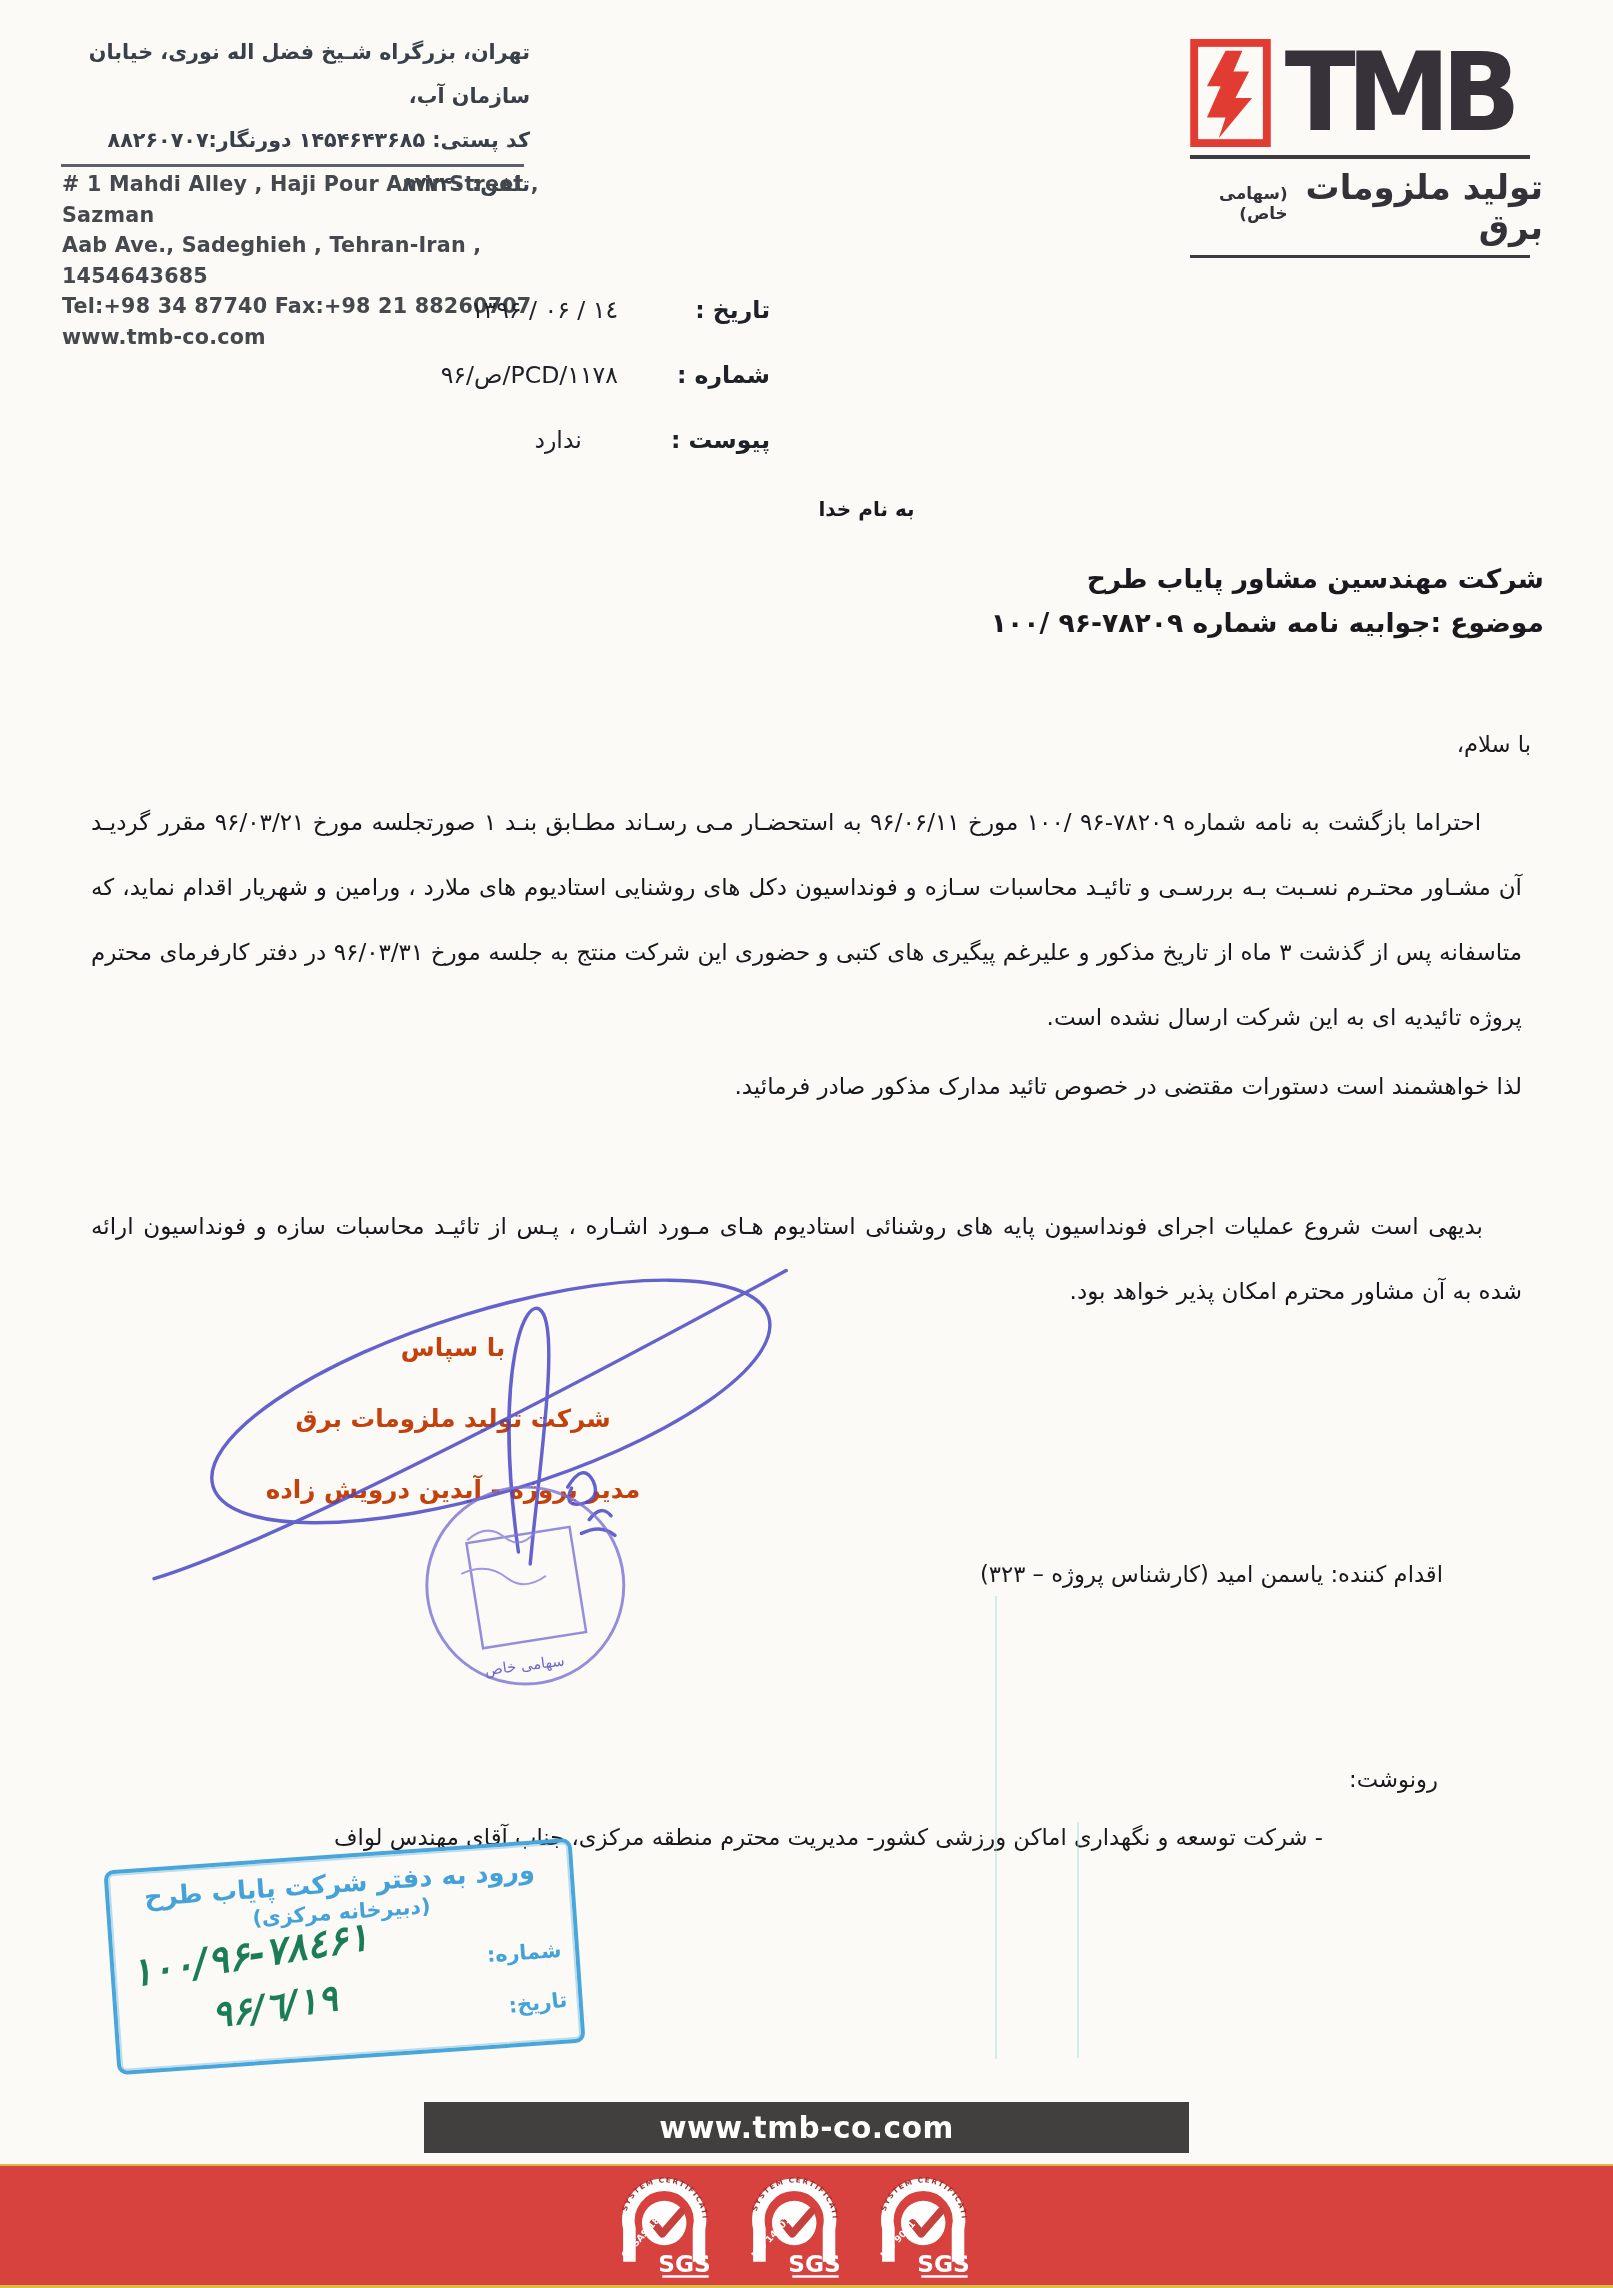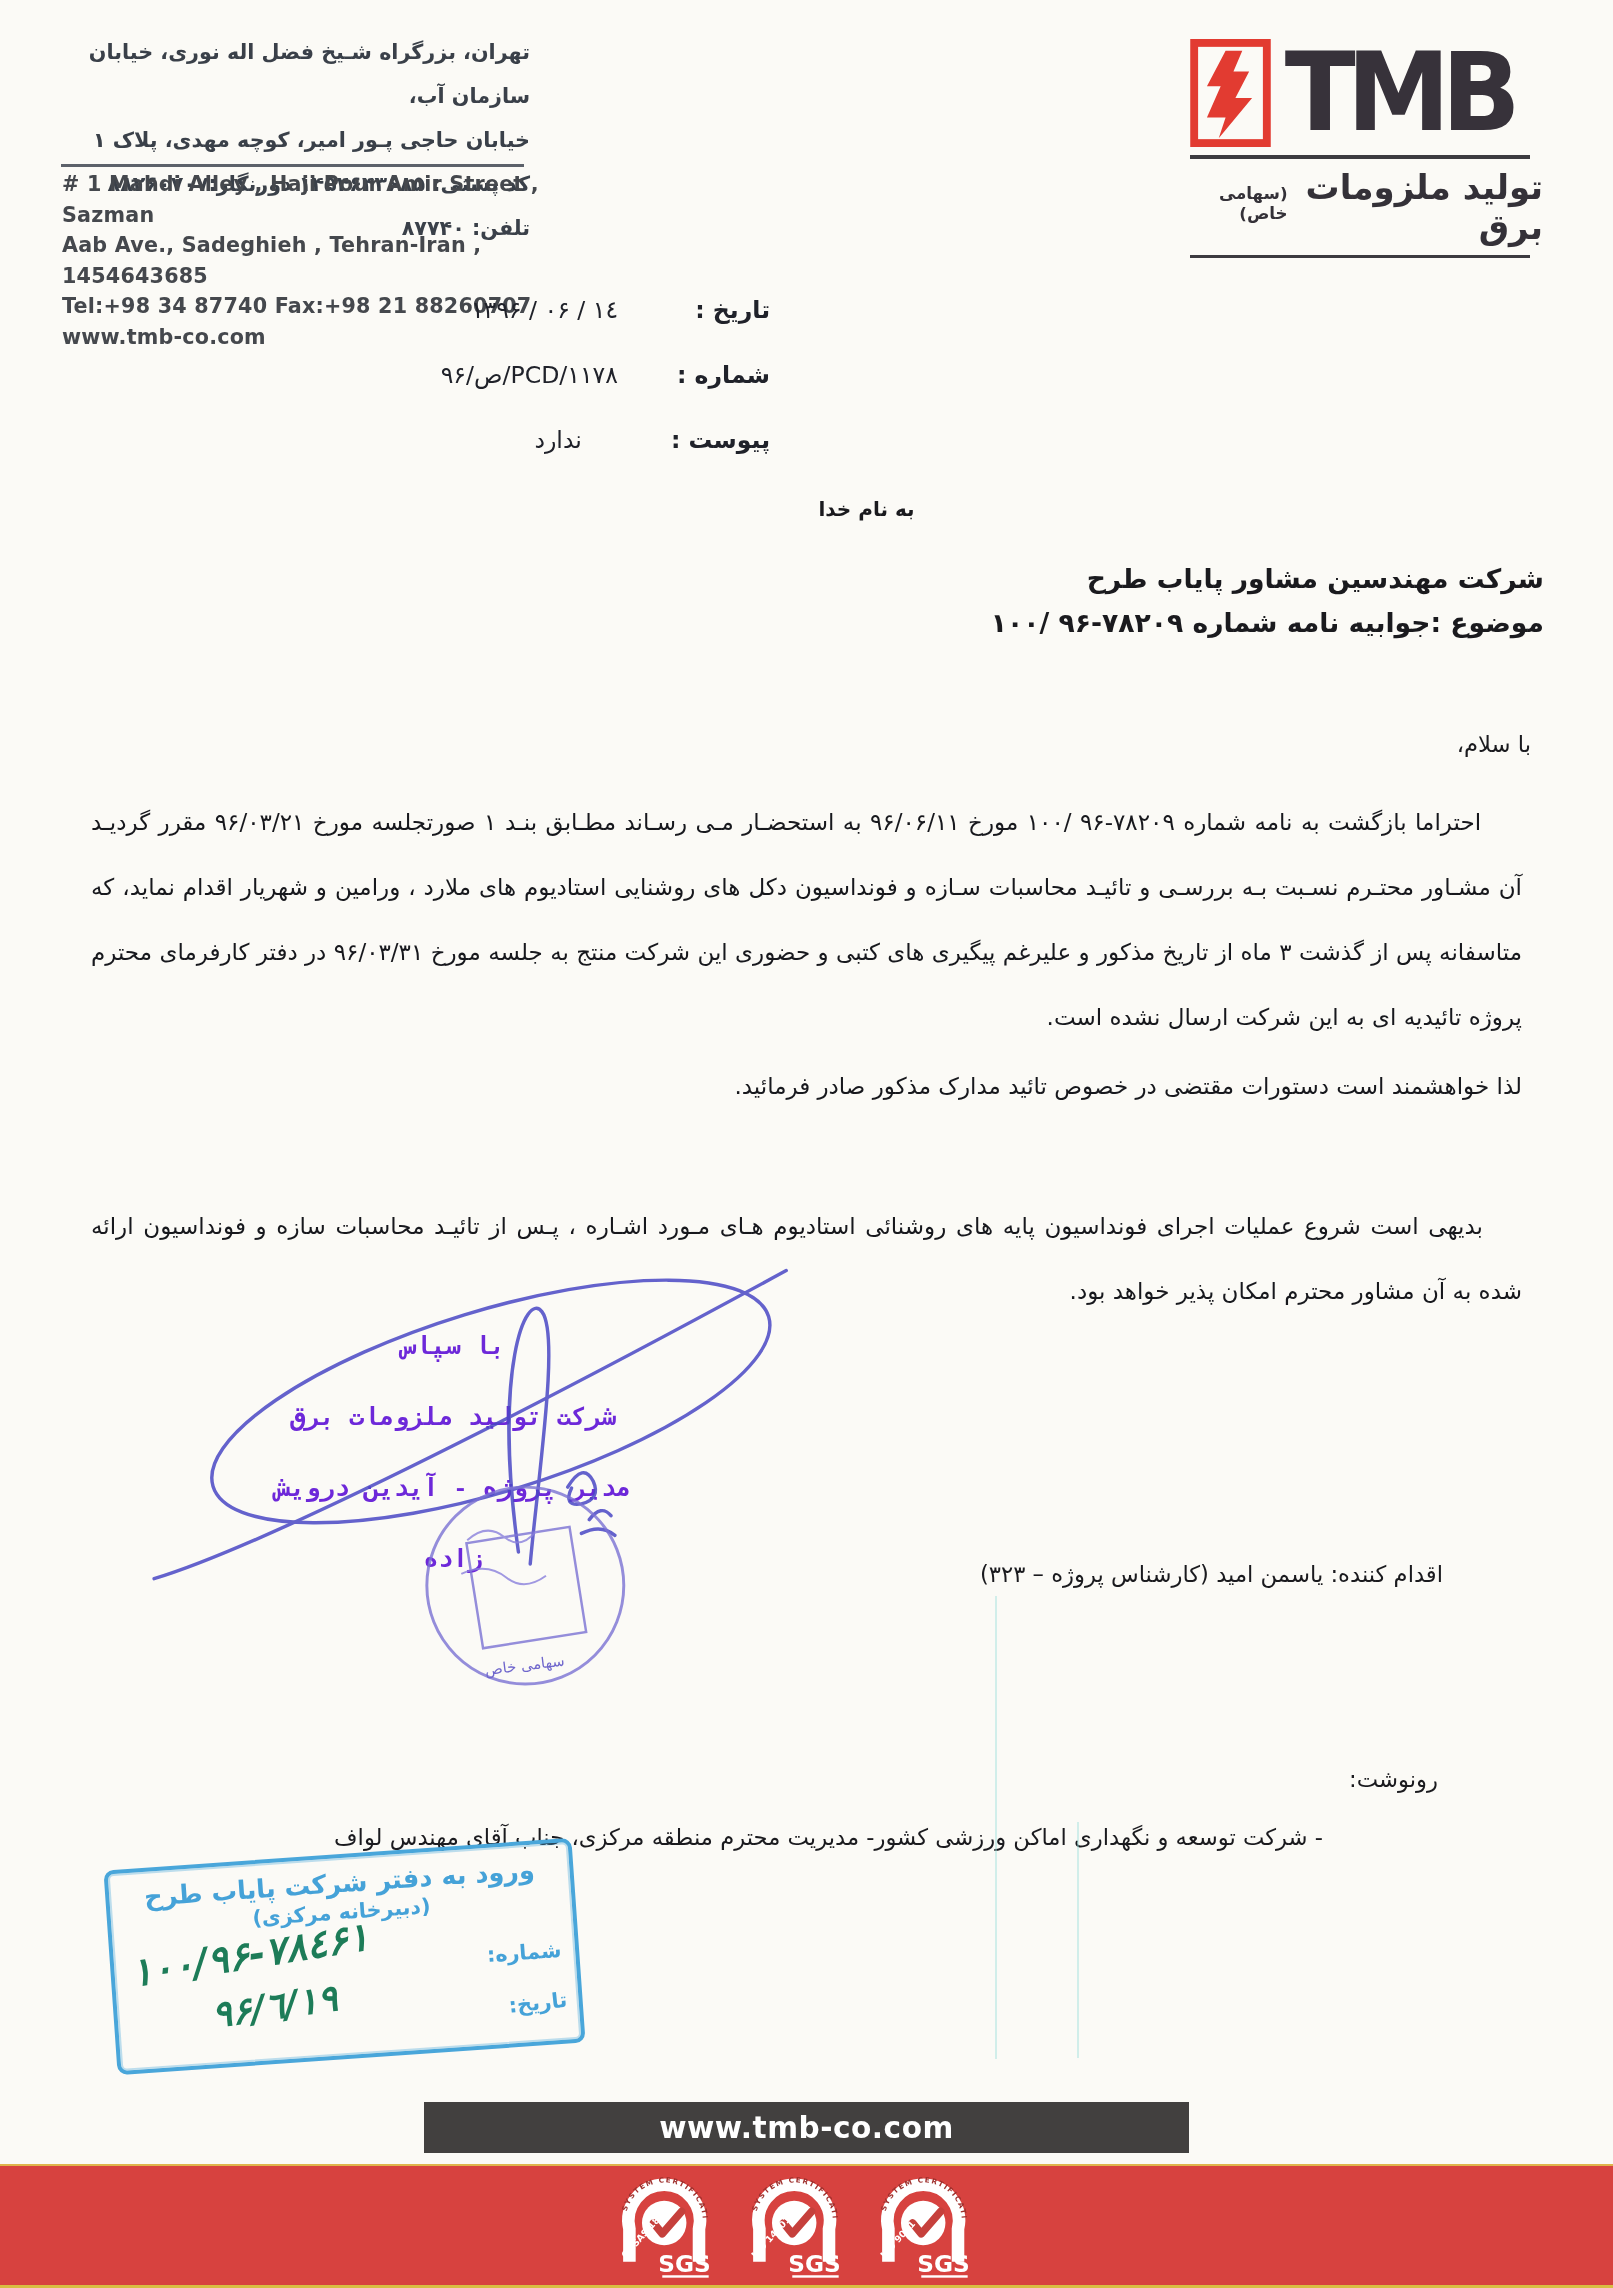--- a/index.html
+++ b/index.html
@@ -44,21 +44,21 @@
   .salutation{position:absolute;top:731px;right:92px;font-size:22.7px;direction:rtl;}
   .body-text{position:absolute;left:91px;width:1431px;direction:rtl;text-align:justify;
     font-size:23px;line-height:65px;color:#17181d;}
   .para1{top:790px;}
   .para1 p{margin:0;text-indent:41px;}
   .para1 p.no-indent{text-indent:0;margin-top:3.9px;}
   .para3{top:1194px;}
   .para3 p{margin:0;text-indent:39px;}
   
   .sig-block{position:absolute;top:1312px;left:239px;width:428px;text-align:center;
-    direction:rtl;font-size:24.6px;font-weight:bold;line-height:71px;color:#6d28d9;font-family:Liberation Mono, monospace;}
+    direction:rtl;font-size:24.6px;font-weight:bold;line-height:71px;color:#c2410c;}
   .handler-line{position:absolute;top:1561px;right:180px;font-size:22.7px;direction:rtl;}
   .ink{position:absolute;top:1239px;left:136px;pointer-events:none;}
   
   .cc-label{position:absolute;top:1766px;right:185px;font-size:22.7px;direction:rtl;}
   .cc-item{position:absolute;top:1824px;right:300px;font-size:22.7px;direction:rtl;white-space:nowrap;}
   
   .entry-stamp{position:absolute;top:1854px;left:110px;width:461px;height:197px;
     transform:rotate(-4deg);border:4.9px solid #49a6da;border-radius:9.9px;
     box-shadow:inset 0 0 0 2px rgba(73,166,218,.35);color:#45a2d8;direction:rtl;}
   .stamp-line1{text-align:center;font-size:25.6px;font-weight:bold;margin-top:9.9px;}
@@ -81,21 +81,20 @@
     display:flex;gap:13.8px;}
   .badge{width:116px;height:116px;}
 </style>
 </head>
 <body>
 
 <div class="page">
 
   <div class="fa-address">
     <div>تهران، بزرگراه شـیخ فضل اله نوری، خیابان سازمان آب،</div>
-    <div>خیابان حاجی پـور امیر، کوچه مهدی، پلاک ۱</div>
     <div class="ltrline">کد پستی: ۱۴۵۴۶۴۳۶۸۵ دورنگار:۸۸۲۶۰۷۰۷  تلفن: ۸۷۷۴۰</div>
   </div>
 
   <div class="en-divider"></div>
 
   <div class="en-address">
     <div># 1 Mahdi Alley , Haji Pour Amir Street , Sazman</div>
     <div>Aab Ave., Sadeghieh , Tehran-Iran , 1454643685</div>
     <div>Tel:+98 34 87740   Fax:+98 21 88260707</div>
     <div>www.tmb-co.com</div>

